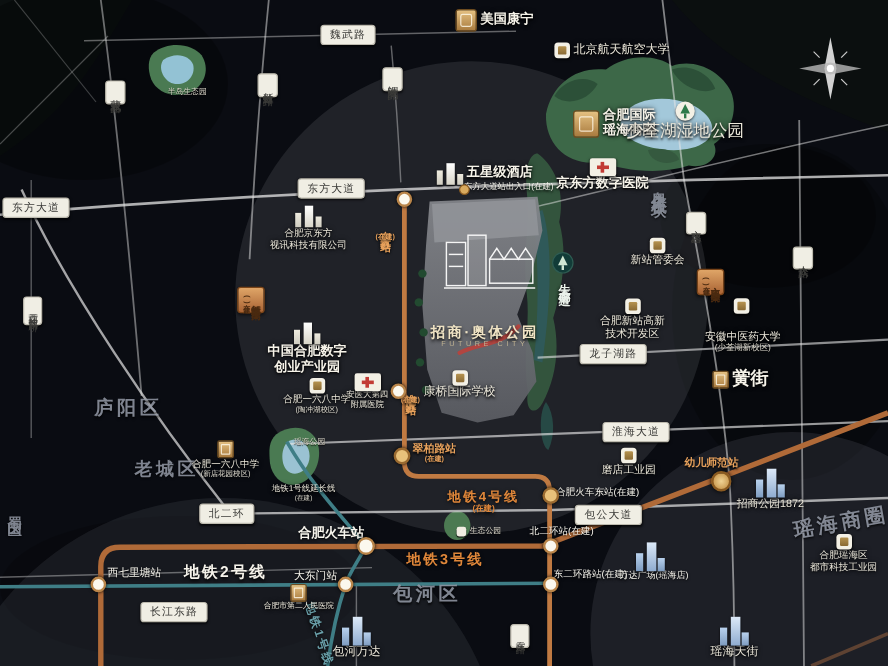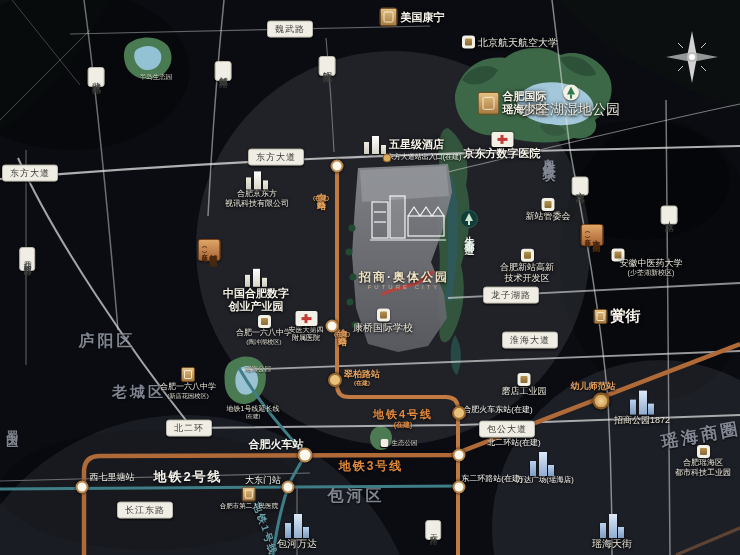--- a/index.html
+++ b/index.html
@@ -192,21 +192,21 @@
       </div>
       <div class="lbl road vert" style="left: 580px; top: 186px;">
         <span class="l1">文忠路</span>
       </div>
       <div class="lbl road vert" style="left: 669px; top: 215px;">
         <span class="l1">大众路</span>
       </div>
       <div class="lbl road" style="left: 511px; top: 295px;">
         <span class="l1">龙子湖路</span>
       </div>
-      <div class="lbl road" style="left: 530px; top: 340px;">
+      <div class="lbl road" style="left: 530px; top: 360px;">
         <span class="l1">淮海大道</span>
       </div>
       <div class="lbl road" style="left: 189px; top: 428px;">
         <span class="l1">北二环</span>
       </div>
       <div class="lbl road" style="left: 507px; top: 429px;">
         <span class="l1">包公大道</span>
       </div>
       <div class="lbl road" style="left: 145px; top: 510px;">
         <span class="l1">长江东路</span>
@@ -277,21 +277,21 @@
       </div>
       <div class="lbl station-w" style="left: 112px; top: 477px;">
         <span class="l1">西七里塘站</span>
       </div>
       <div class="lbl station-w" style="left: 263px; top: 480px;">
         <span class="l1">大东门站</span>
       </div>
       <div class="lbl station-w bold" style="left: 276px; top: 445px; font-size: 11px;">
         <span class="l1">合肥火车站</span>
       </div>
-      <div class="lbl station-w" style="left: 514px; top: 443px; font-size: 8px;">
+      <div class="lbl station-w" style="left: 468px; top: 443px; font-size: 8px;">
         <span class="l1">北二环站(在建)</span>
       </div>
       <div class="lbl station-w" style="left: 492px; top: 479px; font-size: 8px;">
         <span class="l1">东二环路站(在建)</span>
       </div>
       <div class="lbl station-w" style="left: 498px; top: 410px; font-size: 8px;">
         <span class="l1">合肥火车东站(在建)</span>
       </div>
       <div class="lbl station-w" style="left: 545px; top: 479px; font-size: 7.5px;">
         <span class="l1">万达广场(瑶海店)</span>
@@ -345,21 +345,21 @@
         <span class="l1">新站管委会</span>
       </div>
       <div class="lbl poi" style="left: 527px; top: 266px; font-size: 9px;">
         <span class="ic ic-white"></span>
         <span class="l1">合肥新站高新</span>
         <span class="l2">技术开发区</span>
       </div>
       <div class="lbl dotmark" style="left: 618px; top: 255px;">
         <span class="ic ic-white"></span>
       </div>
-      <div class="lbl poi" style="left: 619px; top: 268px; font-size: 9px; margin-left: 32px;">
+      <div class="lbl poi" style="left: 619px; top: 285px; font-size: 9px;">
         <span class="l1">安徽中医药大学</span>
         <span class="sub">(少荃湖新校区)</span>
       </div>
       <div class="lbl vert-eco" style="left: 469px; top: 225px; font-size: 10px;">
         <span class="ic ic-tree-dark"></span>
         <span class="l1">生态廊道</span>
       </div>
       <div class="lbl poi big" style="left: 256px; top: 291px;">
         <span class="ic ic-bldg-w"></span>
         <span class="l1">中国合肥数字</span>

